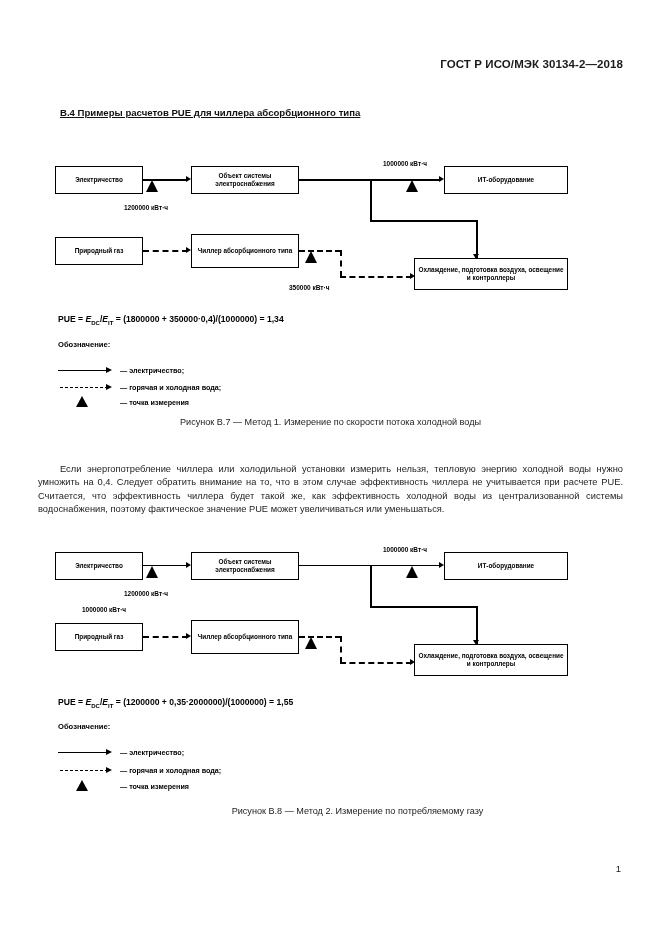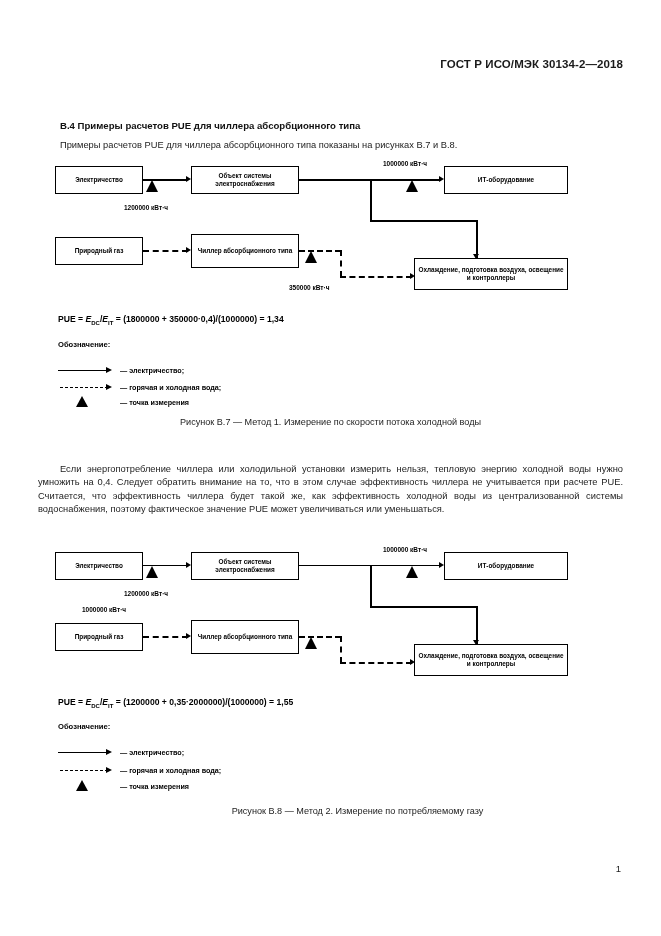--- a/index.html
+++ b/index.html
@@ -193,23 +193,22 @@
   }
 </style>
 </head>
 <body>
 
 <div class="page">
 
   <div class="doc-title">ГОСТ Р ИСО/МЭК 30134-2—2018</div>
 
 
-  <div class="section-head" style="top:120px;">В.4  Примеры расчетов PUE для чиллера абсорбционного типа</div>
-
-  <div class="body-text indent" style="top:139px;">Примеры расчетов PUE для чиллера абсорбционного типа показаны на рисунках В.7 и В.8.</div>
+  <div class="section-head" style="top:107px;text-decoration:underline;">В.4  Примеры расчетов PUE для чиллера абсорбционного типа</div>
+
 
   <div class="diagram" style="top:160px; height:150px;">
 
     <div class="box" style="left:55px; top:6px; width:88px; height:28px;">Электричество</div>
 
     <div class="ln-h" style="left:143px; top:19px; width:45px;"></div>
     <div class="arrow-r" style="left:186px; top:15.8px;"></div>
     <div class="meter" style="left:146px; top:20px;"></div>
     <div class="flow-label" style="left:124px; top:44px;">1200000 кВт·ч</div>
 

